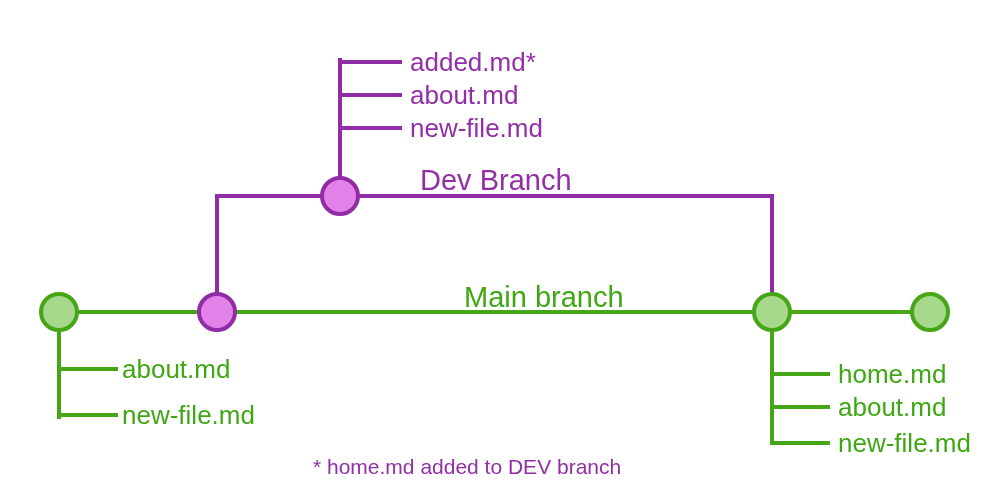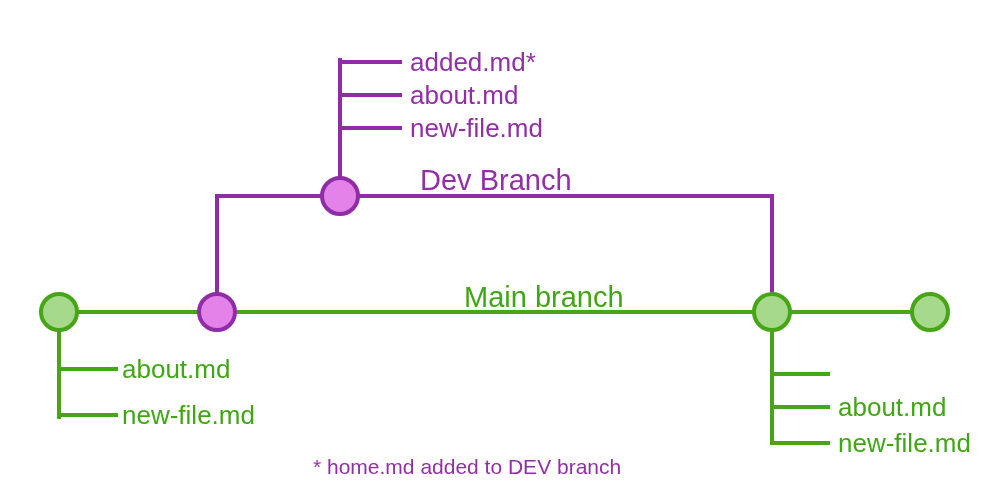--- a/index.html
+++ b/index.html
@@ -59,20 +59,21 @@
   <div class="line g" style="left:57px; top:330px; width:4px; height:89px;"></div>
   <div class="line g" style="left:59px; top:367px; width:59px; height:4px;"></div>
   <div class="line g" style="left:59px; top:413px; width:59px; height:4px;"></div>
   <div class="lbl file txt-g" style="left:122px; top:356px;">about.md</div>
   <div class="lbl file txt-g" style="left:122px; top:402px;">new-file.md</div>
 
   <div class="line g" style="left:770px; top:330px; width:4px; height:115px;"></div>
   <div class="line g" style="left:772px; top:372px; width:58px; height:4px;"></div>
   <div class="line g" style="left:772px; top:405px; width:58px; height:4px;"></div>
   <div class="line g" style="left:772px; top:441px; width:58px; height:4px;"></div>
+  <div class="lbl file txt-g" style="left:838px; top:361px;">home.md</div>
   <div class="lbl file txt-g" style="left:838px; top:394px;">about.md</div>
   <div class="lbl file txt-g" style="left:838px; top:430px;">new-file.md</div>
 
   <div class="node green" style="left:39px;  top:292px;"></div>
   <div class="node purple" style="left:197px; top:292px;"></div>
   <div class="node purple" style="left:320px; top:176px;"></div>
   <div class="node green" style="left:752px; top:292px;"></div>
   <div class="node green" style="left:910px; top:292px;"></div>
 
   <div class="lbl branch txt-p" style="left:420px; top:166px;">Dev Branch</div>

